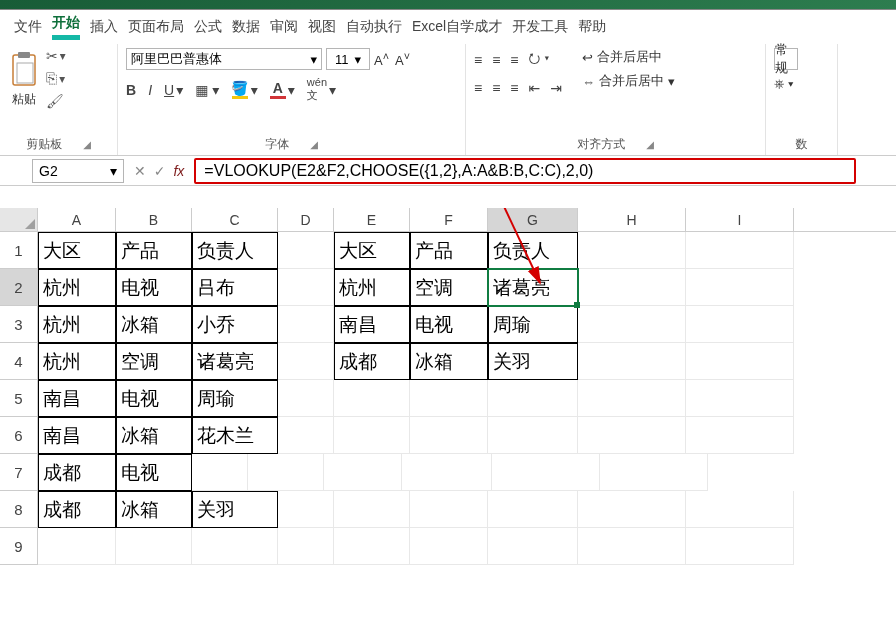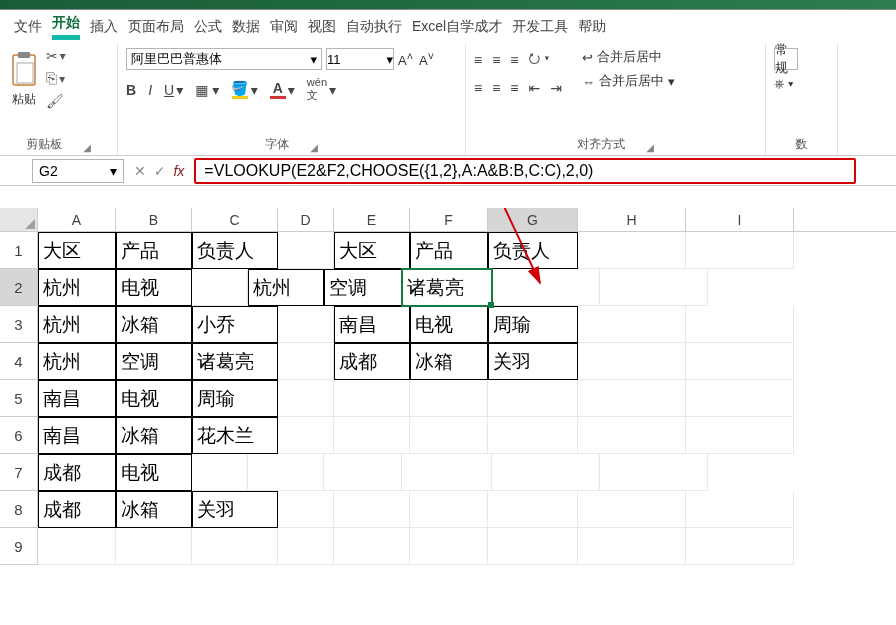--- a/index.html
+++ b/index.html
@@ -6,32 +6,32 @@
 body { width: 896px; height: 625px; background: #fff; overflow: hidden; position: relative; }
 
 .titlebar { height: 10px; background: linear-gradient(135deg, #185c37, #2d7d4f); border-bottom: 1px solid #888; }
 
 .tabs { display: flex; align-items: center; height: 34px; padding: 0 14px; background: #fff; gap: 10px; font-size: 14px; text-align: center; }
 .tab { color: #444; cursor: pointer; }
 .tab.active { color: #0f703b; font-weight: 700; border-bottom: 5px solid #14b8a6; padding-bottom: 3px; }
 
 .ribbon { display: flex; height: 112px; border-bottom: 1px solid #ccc; background: #fff; }
 .ribbon-group { display: flex; flex-direction: column; justify-content: space-between; padding: 4px 8px 2px; border-right: 1px solid #e3e3e3; }
-.ribbon-group .group-label { text-align: center; font-size: 12px; color: #555; padding-top: 2px; display: flex; justify-content: center; align-items: flex-end; gap: 21px; }
+.ribbon-group .group-label { text-align: center; font-size: 12px; color: #555; padding-top: 2px; display: flex; justify-content: center; align-items: center; gap: 21px; }
 .ribbon-group .launcher { font-size: 10px; color: #888; }
 
 .clip-area { display: flex; align-items: center; gap: 6px; }
 .paste-btn { display: flex; flex-direction: column; align-items: center; gap: 3px; font-size: 12px; color: #333; }
 .paste-icon { width: 32px; height: 38px; display: flex; align-items: center; justify-content: center; }
 .small-icons { display: flex; flex-direction: column; gap: 6px; font-size: 14px; color: #555; }
 .small-icons span { display:flex; align-items:center; gap:2px; }
 
 .font-row1 { display: flex; align-items: center; gap: 4px; margin-bottom: 6px; }
 .font-name { width: 196px; height: 22px; border: 1px solid #b5b5b5; font-size: 13px; padding: 0 4px; display:flex; align-items:center; justify-content:space-between; }
-.font-size { width: 68px; height: 22px; border: 1px solid #b5b5b5; font-size: 13px; padding: 0 0; display:flex; align-items:center; justify-content:space-between; }
+.font-size { width: 44px; height: 22px; border: 1px solid #b5b5b5; font-size: 13px; padding: 0 8px; display:flex; align-items:center; justify-content:space-between; }
 .grow-shrink { font-size: 13px; color: #333; display:flex; gap:6px; }
 .font-row2 { display: flex; align-items: center; gap: 12px; font-size: 14px; color: #444; }
 .btn { display: inline-flex; align-items: center; gap: 2px; cursor: pointer; }
 .underline-color { width: 16px; height: 3px; background: #d13438; display:inline-block; }
 .fill-color { width: 16px; height: 3px; background: #f2c811; display:inline-block; }
 
 .align-grid { display: flex; flex-direction: column; gap: 8px; font-size: 14px; color: #444; }
 .align-row { display: flex; gap: 10px; }
 .align-side { display: flex; flex-direction: column; gap: 6px; font-size: 13px; color: #333; }
 .align-side .wrap-btn { display:flex; align-items:center; gap:4px; }
@@ -238,20 +238,21 @@
     <div class="cell b wF">产品</div>
     <div class="cell b wG">负责人</div>
     <div class="cell wH"></div>
     <div class="cell wI"></div>
   </div>
 
   <div class="grid-row">
     <div class="row-h sel">2</div>
     <div class="cell b wA">杭州</div>
     <div class="cell b wB">电视</div>
+    <div class="cell b wC">吕布</div>
     <div class="cell wD"></div>
     <div class="cell b wE">杭州</div>
     <div class="cell b wF">空调</div>
     <div class="cell b wG active-cell">诸葛亮</div>
     <div class="cell wH"></div>
     <div class="cell wI"></div>
   </div>
 
   <div class="grid-row">
     <div class="row-h">3</div>

